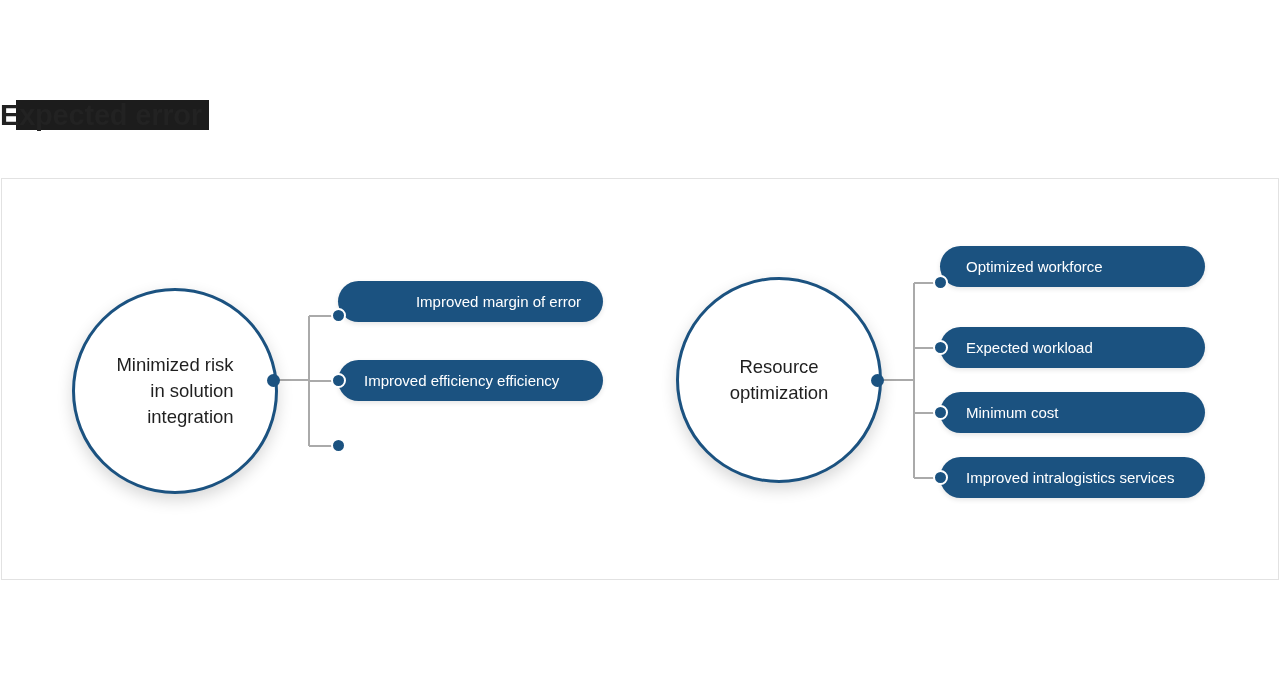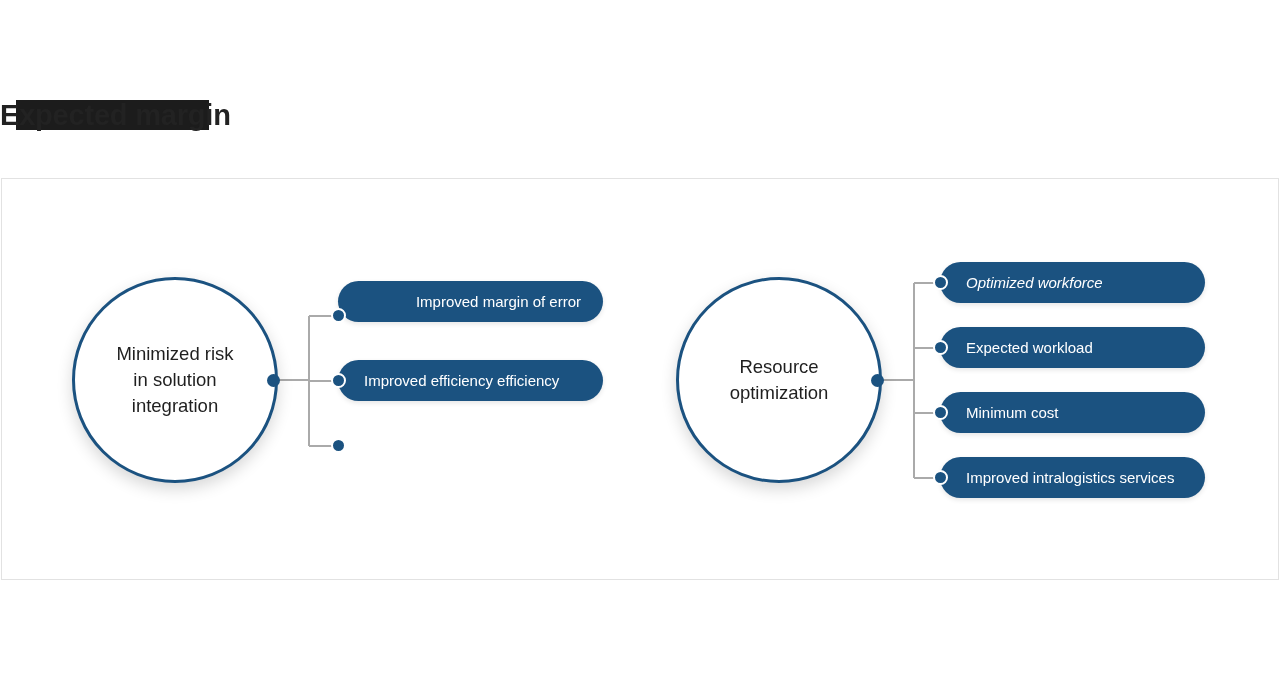--- a/index.html
+++ b/index.html
@@ -80,21 +80,21 @@
     text-align: center;
   }
   .hub-label {
     font-size: 18.5px;
     line-height: 26px;
     color: #1f1f1f;
     font-weight: 400;
     white-space: pre-line;
     padding: 0 14px;
   }
-  #hub-left  { left: 72px;  top: 277px; width: 206px; height: 206px; }
+  #hub-left  { left: 72px;  top: 288px; width: 206px; height: 206px; text-align: right; }
   #hub-right { left: 676px; top: 277px; width: 206px; height: 206px; }
 
   
   .pill {
     position: absolute;
     height: 41px;
     border-radius: 21px;
     background: #1b5280;
     display: flex;
     align-items: center;
@@ -130,21 +130,21 @@
     z-index: 4;
   }
 </style>
 </head>
 <body>
 
 <div id="page">
 
   <div class="title-highlight"></div>
 
-  <h1 class="page-title">Expected margin</h1>
+  <h1 class="page-title">Expected error</h1>
 
   <div class="content-frame"></div>
 
   <svg class="diagram" width="1280" height="683" aria-hidden="true">
     <g stroke="#aaaaaa" stroke-width="2" fill="none" stroke-linecap="butt">
 
       <path d="M 279 380 L 309 380"></path>
 
       <path d="M 309 316 L 309 446"></path>
 
@@ -181,21 +181,21 @@
   <div class="pill-dot" style="left:331px; top:373px;"></div>
 
   <div class="pill-dot" style="left:331px; top:438px;"></div>
 
   <div class="hub" id="hub-right">
     <span class="hub-label">Resource
 optimization</span>
   </div>
   <div class="node-dot" style="left:871px; top:374px;"></div>
 
-  <div class="pill pill-right" style="top:262px;font-style:italic;">
+  <div class="pill pill-right" style="top:246px;">
     <span class="pill-label">Optimized workforce</span>
   </div>
   <div class="pill-dot" style="left:933px; top:275px;"></div>
 
   <div class="pill pill-right" style="top:327px;">
     <span class="pill-label">Expected workload</span>
   </div>
   <div class="pill-dot" style="left:933px; top:340px;"></div>
 
   <div class="pill pill-right" style="top:392px;">

